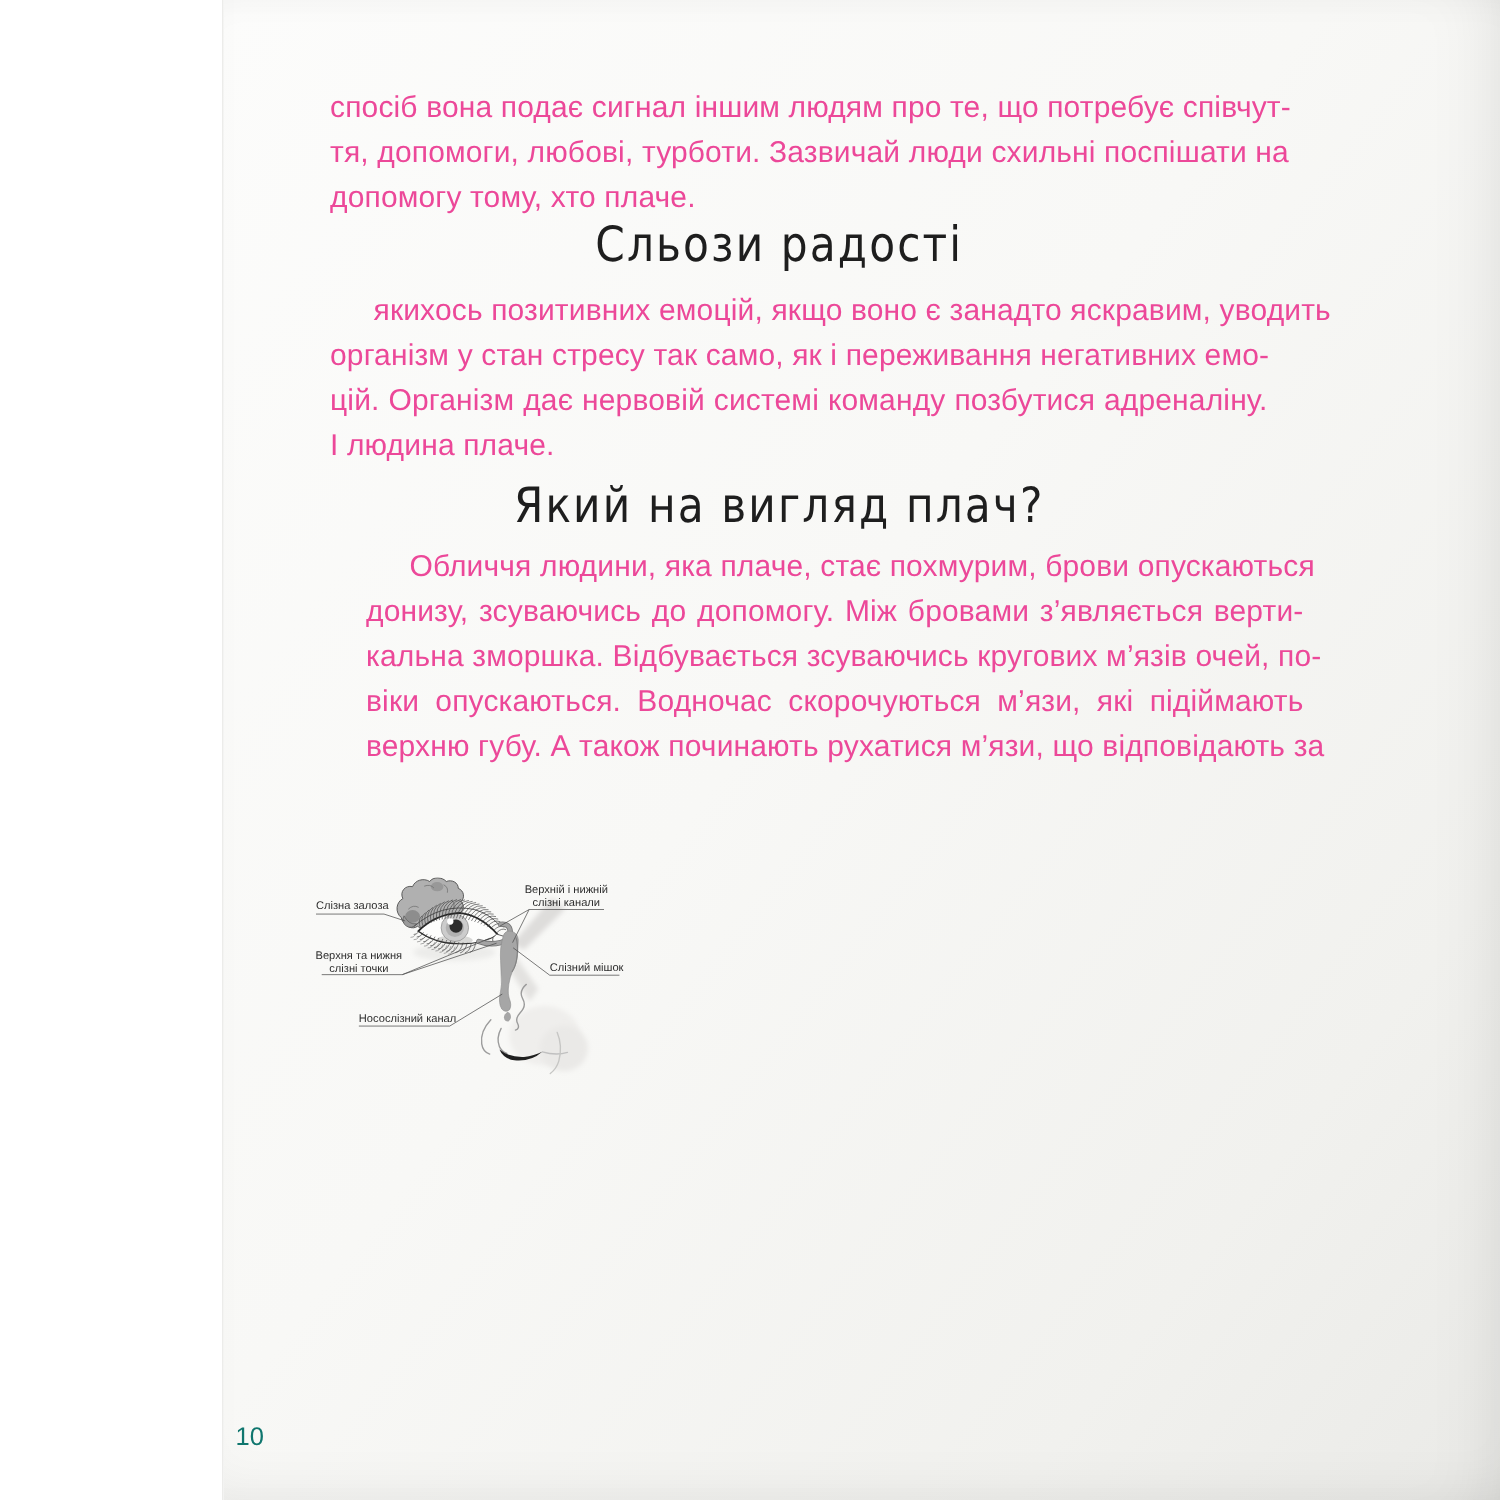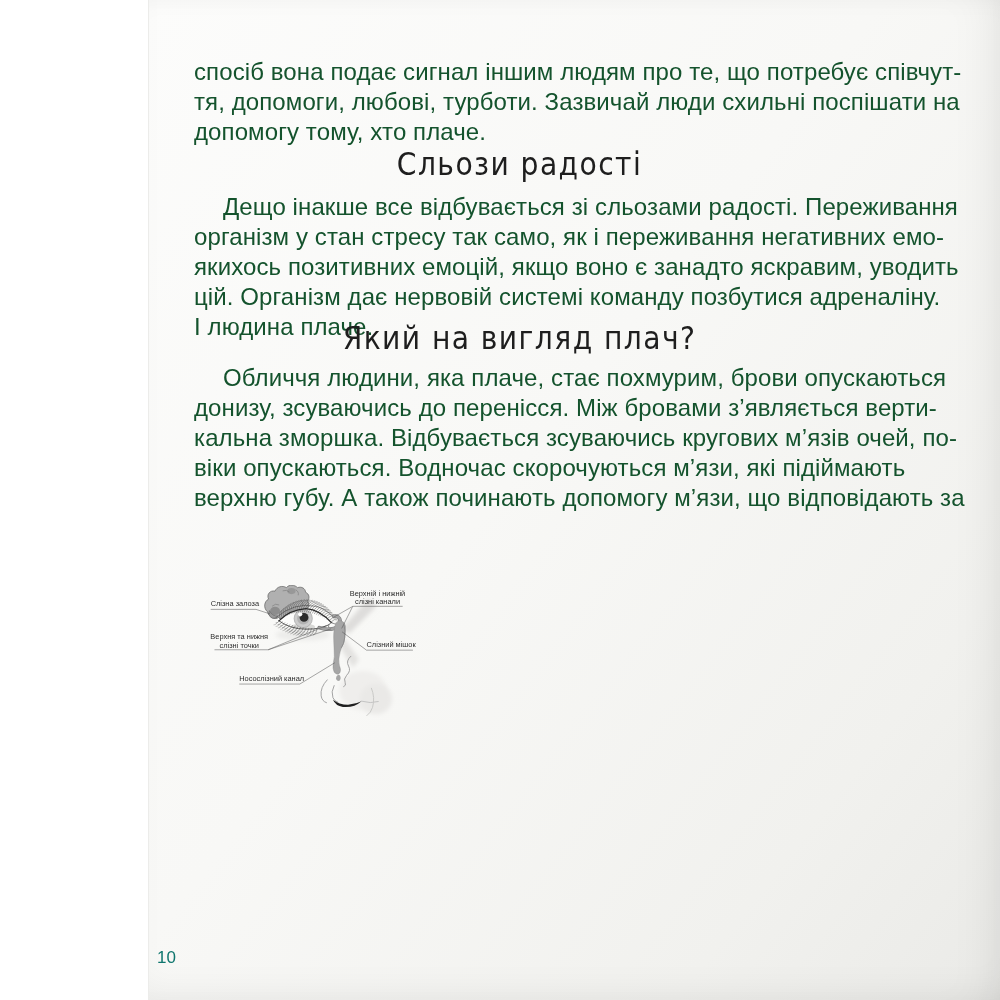--- a/index.html
+++ b/index.html
@@ -10,22 +10,22 @@
   }
   .scan-page{
     position:absolute;left:148px;top:0;width:852px;height:1000px;
     background:linear-gradient(128deg,#fcfcfb 0%,#f8f8f6 45%,#f1f1ee 80%,#eaeae7 100%);
     box-shadow:inset -35px 0 50px -35px rgba(0,0,0,0.10),
                inset 0 -25px 40px -25px rgba(0,0,0,0.08),
                inset 0 18px 30px -24px rgba(0,0,0,0.05);
     border-left:1px solid #ececea;
   }
   .textblock{
-    position:absolute;left:194px;width:625px;
-    font-size:24px;line-height:30px;color:#14532d;
+    position:absolute;left:220px;width:625px;
+    font-size:20px;line-height:30px;color:#ec4899;
     letter-spacing:0.1px;
   }
   .line{
     text-align:justify;text-align-last:justify;text-justify:inter-word;
     height:30px;white-space:nowrap;
   }
   .para .line:last-child{text-align-last:left;}
   .para.indent .line:first-child{text-indent:29px;}
   .heading{
     position:absolute;left:207px;width:625px;text-align:center;
@@ -49,35 +49,34 @@
 
 <div class="textblock para" style="top:57px;">
     <div class="line">спосіб вона подає сигнал іншим людям про те, що потребує співчут-</div>
     <div class="line">тя, допомоги, любові, турботи. Зазвичай люди схильні поспішати на</div>
     <div class="line">допомогу тому, хто плаче.</div>
   </div>
 
 <div class="heading" style="top:146px;">Сльози радості</div>
 
 <div class="textblock para indent" style="top:192px;">
-    <div class="line">Дещо інакше все відбувається зі сльозами радості. Переживання</div>
+    <div class="line">якихось позитивних емоцій, якщо воно є занадто яскравим, уводить</div>
     <div class="line">організм у стан стресу так само, як і переживання негативних емо-</div>
-    <div class="line">якихось позитивних емоцій, якщо воно є занадто яскравим, уводить</div>
     <div class="line">цій. Організм дає нервовій системі команду позбутися адреналіну.</div>
     <div class="line">І людина плаче.</div>
   </div>
 
 <div class="heading" style="top:320px;">Який на вигляд плач?</div>
 
-<div class="textblock para indent" style="top:363px;">
+<div class="textblock para indent" style="top:363px;margin-left:24px;">
     <div class="line">Обличчя людини, яка плаче, стає похмурим, брови опускаються</div>
-    <div class="line">донизу, зсуваючись до перенісся. Між бровами з’являється верти-</div>
+    <div class="line">донизу, зсуваючись до допомогу. Між бровами з’являється верти-</div>
     <div class="line">кальна зморшка. Відбувається зсуваючись кругових м’язів очей, по-</div>
     <div class="line">віки опускаються. Водночас скорочуються м’язи, які підіймають</div>
-    <div class="line">верхню губу. А також починають допомогу м’язи, що відповідають за</div>
+    <div class="line">верхню губу. А також починають рухатися м’язи, що відповідають за</div>
   </div>
 
 <svg style="position:absolute;left:200px;top:585px;" width="590" height="360" viewBox="200 585 590 945" preserveAspectRatio="xMinYMin meet">
   <defs>
     <filter id="soft" x="-60%" y="-60%" width="220%" height="220%">
         <feGaussianBlur stdDeviation="5"></feGaussianBlur>
       </filter>
     <clipPath id="eyeclip">
       <path d="M407,679 Q436,650 478,647 Q515,650 546,685 Q520,702 478,701 Q437,700 407,679 Z"></path>
     </clipPath>

